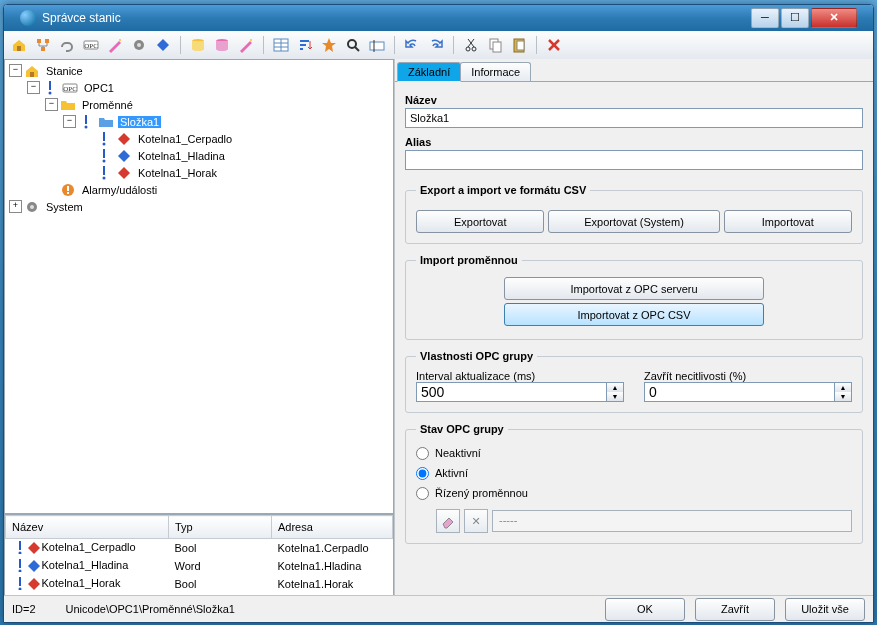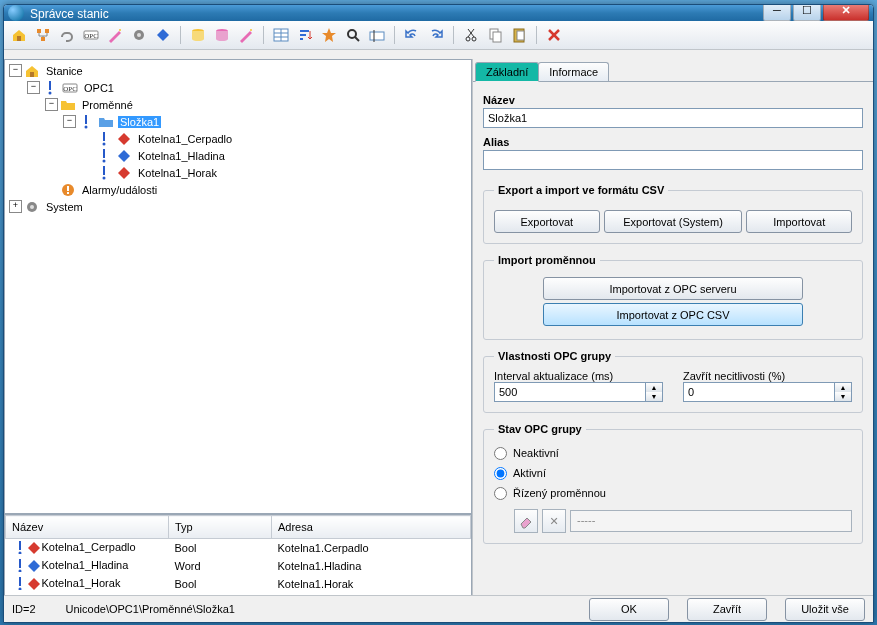--- a/index.html
+++ b/index.html
@@ -1,17 +1,17 @@
 <!DOCTYPE html>
 <html><head>
 <meta charset="utf-8">
 <style>
   html,body{margin:0;padding:0;font-family:Tahoma,Verdana,sans-serif;font-size:11px;color:#000;background:linear-gradient(to bottom,#5da8dc 0%,#3b8bc4 50%,#2d7bb4 100%);}
   .window{position:relative;width:869px;height:617px;margin:4px auto;background:#f0f0f0;border:1px solid #1a4d7a;border-radius:4px 4px 0 0;box-shadow:0 0 8px rgba(0,0,0,.4);overflow:hidden;}
-  .titlebar{height:16px;background:linear-gradient(to bottom,#4b9bd8 0%,#2d7bb4 50%,#1f6aa3 100%);color:#fff;display:flex;align-items:flex-end;padding:0 4px;}
+  .titlebar{height:26px;background:linear-gradient(to bottom,#4b9bd8 0%,#2d7bb4 50%,#1f6aa3 100%);color:#fff;display:flex;align-items:center;padding:0 16px;}
   .titlebar .app-icon{width:16px;height:16px;margin-right:6px;background:radial-gradient(circle at 30% 30%,#8cf,#069);border-radius:50%;}
   .titlebar .title{flex:1;font-size:12px;}
   .titlebar .winbtns{display:flex;gap:2px;}
   .titlebar .winbtn{width:26px;height:18px;border:1px solid rgba(0,0,0,.25);border-radius:2px;background:linear-gradient(to bottom,#e9f2fb,#b8d3eb);color:#000;text-align:center;line-height:16px;font-size:11px;cursor:pointer;}
   .titlebar .winbtn.close{width:44px;background:linear-gradient(to bottom,#f08b84,#c9302c);color:#fff;font-weight:bold;}
   .toolbar{height:28px;background:linear-gradient(to bottom,#fdfdfd,#e4e9ef);border-bottom:1px solid #c0c5ca;display:flex;align-items:center;padding:0 6px;gap:6px;}
   .toolbar .tbtn{width:18px;height:18px;display:flex;align-items:center;justify-content:center;cursor:pointer;}
   .toolbar .sep{width:1px;height:18px;background:#b8bfc6;margin:0 2px;}
   .client{position:absolute;top:54px;bottom:26px;left:0;right:0;display:flex;}
   .left{width:505px;display:flex;flex-direction:column;border-right:1px solid #c0c5ca;}
@@ -22,43 +22,43 @@
   .tree-row .icon{width:16px;height:14px;margin-right:4px;display:inline-flex;align-items:center;justify-content:center;}
   .tree-row .label{padding:0 2px;}
   .tree-row.sel .label{background:#3399ff;color:#fff;}
   .list{height:80px;border:1px solid #9aa7b5;background:#fff;overflow:auto;}
   .list table{width:100%;border-collapse:collapse;font-size:11px;}
   .list th{background:linear-gradient(to bottom,#fff,#e9edf2);border:1px solid #c5cbd3;text-align:left;padding:2px 6px;height:18px;font-weight:normal;}
   .list td{padding:1px 6px;height:16px;white-space:nowrap;}
   .right{flex:1;display:flex;flex-direction:column;background:#f0f0f0;}
   .tabs{height:22px;display:flex;align-items:flex-end;padding-left:2px;border-bottom:1px solid #9aa7b5;}
   .tab{padding:3px 10px;border:1px solid #9aa7b5;border-bottom:none;background:linear-gradient(to bottom,#fdfdfd,#e6ecf3);margin-right:-1px;border-radius:3px 3px 0 0;cursor:pointer;position:relative;}
-  .tab.active{background:#14b8a6;border-bottom:1px solid #f0f0f0;top:1px;z-index:2;}
+  .tab.active{background:#0ea5e9;border-bottom:1px solid #f0f0f0;top:1px;z-index:2;}
   .panel{flex:1;overflow:auto;padding:8px 10px;}
   fieldset{border:1px solid #c5cbd3;border-radius:3px;margin:0 0 10px 0;padding:8px 10px 10px;}
   legend{font-weight:bold;padding:0 4px;}
   .field-label{font-weight:bold;margin:4px 0 2px;}
   .txt{width:100%;height:20px;border:1px solid #7f9ab5;padding:1px 4px;box-sizing:border-box;font-family:inherit;font-size:11px;}
   .btnrow{display:flex;gap:4px;margin-top:6px;align-items:flex-end;}
   .btn{height:23px;padding:0 10px;border:1px solid #8693a3;border-radius:3px;background:linear-gradient(to bottom,#fefefe,#e3e8ee);cursor:pointer;font-family:inherit;font-size:11px;}
   .btn.hover{background:linear-gradient(to bottom,#eaf6ff,#b8e2ff);border-color:#3c7fb1;}
   .btn.wide{width:260px;display:block;margin:3px auto;}
   .two-col{display:flex;gap:20px;}
   .two-col .col{flex:1;}
   .spin{display:flex;}
-  .spin input{flex:1;height:20px;border:1px solid #7f9ab5;border-right:none;padding:1px 4px;font-family:inherit;font-size:11px;box-sizing:border-box;}
+  .spin input{flex:1;height:20px;border:1px solid #7f9ab5;border-right:none;padding:1px 4px;font-family:inherit;font-size:14px;box-sizing:border-box;}
   .spin .arrows{width:16px;border:1px solid #7f9ab5;display:flex;flex-direction:column;}
   .spin .arrows div{flex:1;background:linear-gradient(to bottom,#fdfdfd,#dfe5eb);text-align:center;font-size:7px;line-height:9px;cursor:pointer;}
   .radio-row{display:flex;align-items:center;gap:6px;height:20px;}
   .radio-row input{margin:0;}
   .var-chooser{display:flex;gap:4px;margin:6px 0 0 20px;align-items:center;}
   .var-chooser .sq{width:22px;height:22px;border:1px solid #a7b2bd;background:linear-gradient(to bottom,#fdfdfd,#e6ebf1);display:flex;align-items:center;justify-content:center;color:#888;cursor:pointer;}
   .var-chooser .disp{flex:1;height:22px;border:1px solid #a7b2bd;background:#f4f4f4;color:#888;padding:3px 6px;box-sizing:border-box;}
   .statusbar{position:absolute;left:0;right:0;bottom:0;height:26px;background:#f0f0f0;border-top:1px solid #c0c5ca;display:flex;align-items:center;padding:0 8px;gap:30px;margin-top:43px;}
-  .statusbar .buttons{margin-left:auto;display:flex;gap:18px;}
+  .statusbar .buttons{margin-left:auto;display:flex;gap:10px;}
   .statusbar .buttons .btn{width:80px;}
   
   .g-blue{fill:#2f6bd6;} .g-red{fill:#d63a2f;} .g-pink{fill:#e76bb4;}
   .g-yellow{fill:#f6c233;} .g-orange{fill:#e88a2b;}
   .ex{fill:#2659c9;}
 </style>
 </head>
 <body>
 
 <svg width="0" height="0" style="position:absolute">

